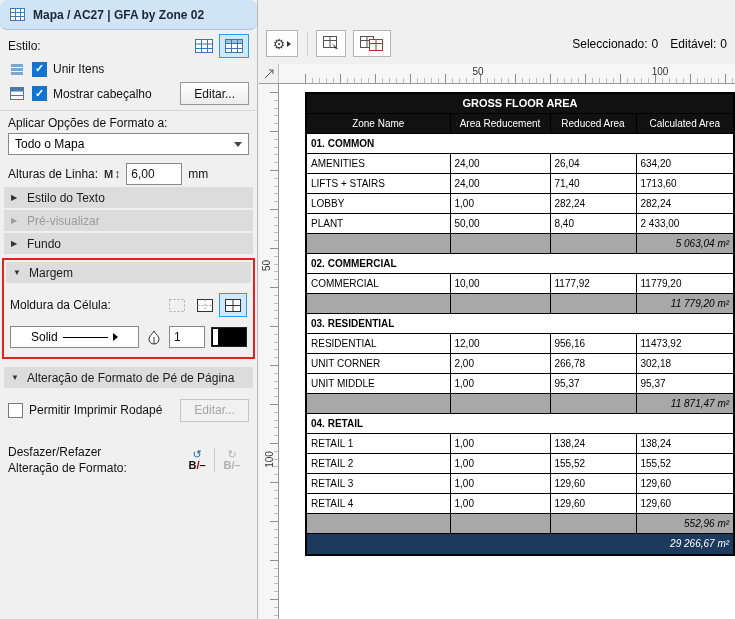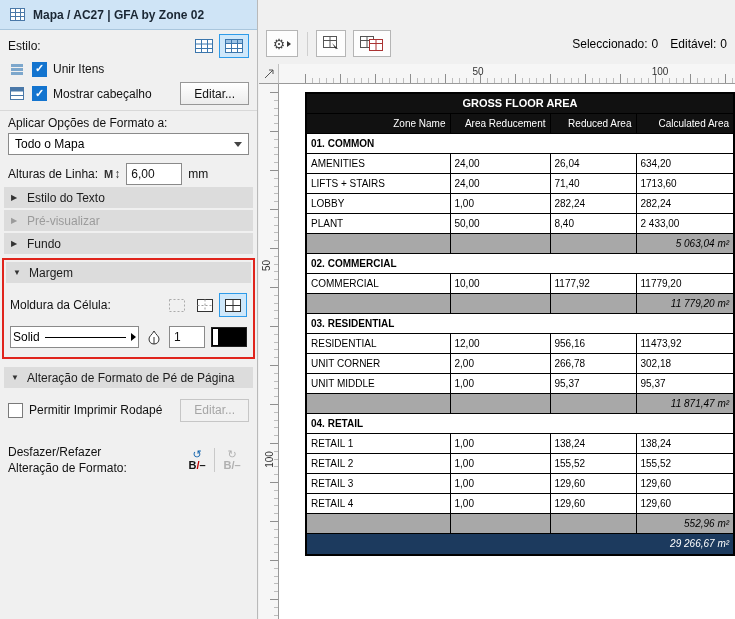--- a/index.html
+++ b/index.html
@@ -6,21 +6,21 @@
     --titlebar-bg:#cfe4f6; --selection-blue:#2e9be9; --selection-bg:#cfe8fb;
     --checkbox-blue:#1374cf; --highlight-red:#e0241c; --table-header-bg:#111111;
     --subtotal-bg:#a8a8a8; --total-bg:#1c3a5e;
   }
   *{box-sizing:border-box; margin:0; padding:0;}
   body{width:735px;height:619px;font-family:"Liberation Sans",sans-serif;background:#fff;overflow:hidden;}
   .app{position:relative;width:735px;height:619px;background:#f0f0f0;}
 
   
   .left-panel{position:absolute;left:0;top:0;width:258px;height:619px;background:#f0f0f0;border-right:1px solid #b9b9b9;overflow:hidden;}
-  .titlebar{height:30px;background:var(--titlebar-bg);display:flex;align-items:center;gap:7px;padding:0 8px;border-bottom:1px solid #a9c6dd;}
+  .titlebar{height:30px;background:var(--titlebar-bg);display:flex;align-items:center;gap:7px;padding:0 8px;border-bottom:1px solid #a9c6dd;border-radius:7px;}
   .tb-title{font-size:12px;font-weight:bold;color:#1a2633;white-space:nowrap;}
   .panel-body{padding:0 8px;position:relative;}
   .prow{display:flex;align-items:center;}
   .lbl{font-size:12px;color:#111;}
   .row-estilo{margin-top:4px;height:24px;}
   .row-estilo .lbl{flex:1;}
   .icon-btn{width:30px;height:24px;display:flex;align-items:center;justify-content:center;border:1px solid transparent;background:transparent;cursor:pointer;}
   .icon-btn.selected{background:var(--selection-bg);border-color:var(--selection-blue);}
   .row-unir{height:22px;gap:6px;}
   .row-mostrar{margin-top:2px;height:23px;gap:6px;}
@@ -44,21 +44,21 @@
   .sec:first-of-type{margin-top:7px;}
   .sec .tri{font-size:8px;color:#333;width:9px;}
   .sec .sec-lbl{font-size:12px;color:#1c1c1c;}
   .sec.disabled .tri,.sec.disabled .sec-lbl{color:#9b9b9b;}
   .redbox{border:2px solid var(--highlight-red);margin:4px -6px 0 -6px;padding:2px 2px 9px 2px;}
   .redbox .sec{margin:0;}
   .row-moldura{margin-top:9px;height:26px;padding:0 4px;}
   .row-moldura .lbl{flex:1;}
   .row-moldura .icon-btn{width:28px;}
   .row-line{margin-top:8px;height:22px;gap:6px;padding:0 4px;}
-  .linetype{flex:1;height:22px;background:#fff;border:1px solid #8a8a8a;display:flex;align-items:center;padding:0 2px;font-size:12px;cursor:pointer;}
+  .linetype{flex:1;height:22px;background:#fff;border:1px solid #8a8a8a;display:flex;align-items:center;padding:0 20px;font-size:12px;cursor:pointer;}
   .lt-strip{flex:1;border-bottom:1px solid #000;margin:0 5px;}
   .lt-arrow{width:0;height:0;border-top:4px solid transparent;border-bottom:4px solid transparent;border-left:5px solid #000;}
   .swatch{width:36px;height:20px;border:1px solid #222;background:#000;position:relative;cursor:pointer;flex:none;}
   .swatch::before{content:"";position:absolute;left:1px;top:1px;bottom:1px;width:5px;background:#fff;}
   .sec-footer{margin-top:8px;}
   .row-permitir{margin-top:10px;height:24px;gap:6px;}
   .row-undo{margin-top:22px;align-items:center;}
   .undo-lbls{flex:1;font-size:12px;color:#111;line-height:16px;}
   .undo-group{display:flex;align-items:center;}
   .undo-btn{width:34px;height:30px;display:flex;flex-direction:column;align-items:center;justify-content:center;line-height:1;cursor:pointer;background:transparent;border:none;}
@@ -87,21 +87,21 @@
   .ruler-v{position:absolute;left:0;top:0;width:20px;bottom:0;background-color:#f6f6f6;border-right:1px solid #9a9a9a;
     background-image:repeating-linear-gradient(to bottom,#8f8f8f 0 1px,transparent 1px 39px),repeating-linear-gradient(to bottom,#bdbdbd 0 1px,transparent 1px 7.8px);
     background-size:9px 100%,5px 100%;background-repeat:no-repeat;background-position:11px 8px,15px 8px;}
   .ruler-v .rl{position:absolute;left:2px;font-size:10px;color:#333;transform:rotate(-90deg);}
   .canvas{position:absolute;left:20px;top:0;right:0;bottom:0;background:#fff;overflow:hidden;}
 
   
   table.gfa{position:absolute;left:26px;top:8px;border-collapse:collapse;table-layout:fixed;width:428px;border:2px solid #000;}
   table.gfa td{border:1px solid #000;height:20px;padding:1px 4px;font-size:10px;color:#000;white-space:nowrap;overflow:hidden;}
   tr.t-title td{background:var(--table-header-bg);color:#fff;text-align:center;font-weight:bold;font-size:11px;}
-  tr.t-head td{background:var(--table-header-bg);color:#fff;text-align:right;}
+  tr.t-head td{background:var(--table-header-bg);color:#fff;text-align:center;}
   tr.t-section td{font-weight:bold;background:#fff;}
   tr.t-data td{background:#fff;}
   tr.t-sub td{background:var(--subtotal-bg);}
   tr.t-sub td.sub-val{font-style:italic;text-align:right;}
   tr.t-grand td{background:var(--total-bg);color:#fff;font-style:italic;text-align:right;height:22px;margin-left:39px;}
 </style>
 </head>
 <body>
 
 <div class="app">

